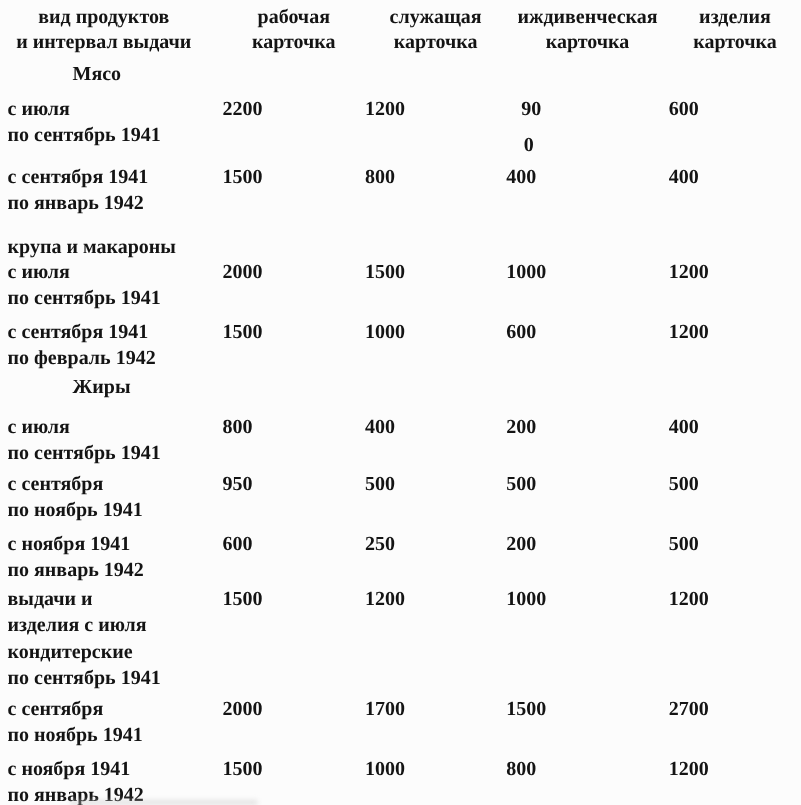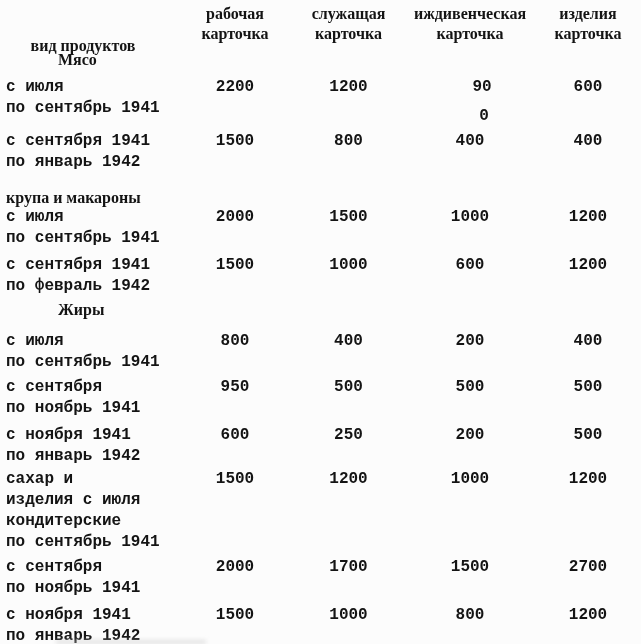--- a/index.html
+++ b/index.html
@@ -12,46 +12,46 @@
     font-weight:600;
     color:#141414;
     overflow:hidden;
   }
   .thead{
     position:absolute;top:4px;left:0;width:641px;
     display:grid;grid-template-columns:178px 114px 113px 130px 106px;
     line-height:20px;
   }
   .th{text-align:center;}
-  .th0{padding-right:12px;margin-top:32px;}
+  .th0{padding-right:12px;}
   .section{position:absolute;left:6px;white-space:nowrap;}
   .section.indented{left:58px;}
   .row{
     position:absolute;left:0;width:641px;
     display:grid;grid-template-columns:178px 114px 113px 130px 106px;
     align-items:start;
-    font-family:Liberation Mono, monospace;
   }
   .pcell{padding-left:6px;text-align:left;white-space:nowrap;}
-  .vcell{text-align:center;}
+  .vcell{}
   .vcell.multi{transform:translateX(12px);}
   .vcell div + div{margin-top:8px;transform:translateX(2px);}
   .smudge{
     position:absolute;bottom:0;left:56px;width:150px;height:4px;
     background:#c9c9c9;filter:blur(2px);opacity:.5;
   }
 </style>
 </head>
 <body>
 
 <div class="page">
 
   <div class="thead">
     <div class="th th0">
       <div>вид продуктов</div>
+      <div>и интервал выдачи</div>
     </div>
     <div class="th">
       <div>рабочая</div>
       <div>карточка</div>
     </div>
     <div class="th">
       <div>служащая</div>
       <div>карточка</div>
     </div>
     <div class="th">
@@ -190,21 +190,21 @@
         </div>
         <div class="vcell">
           <div>200</div>
         </div>
         <div class="vcell">
           <div>500</div>
         </div>
       </div>
       <div class="row" style="top: 469px;">
         <div class="pcell">
-          <div>сахар и</div>
+          <div>выдачи и</div>
           <div>изделия с июля</div>
           <div>кондитерские</div>
           <div>по сентябрь 1941</div>
         </div>
         <div class="vcell">
           <div>1500</div>
         </div>
         <div class="vcell">
           <div>1200</div>
         </div>

